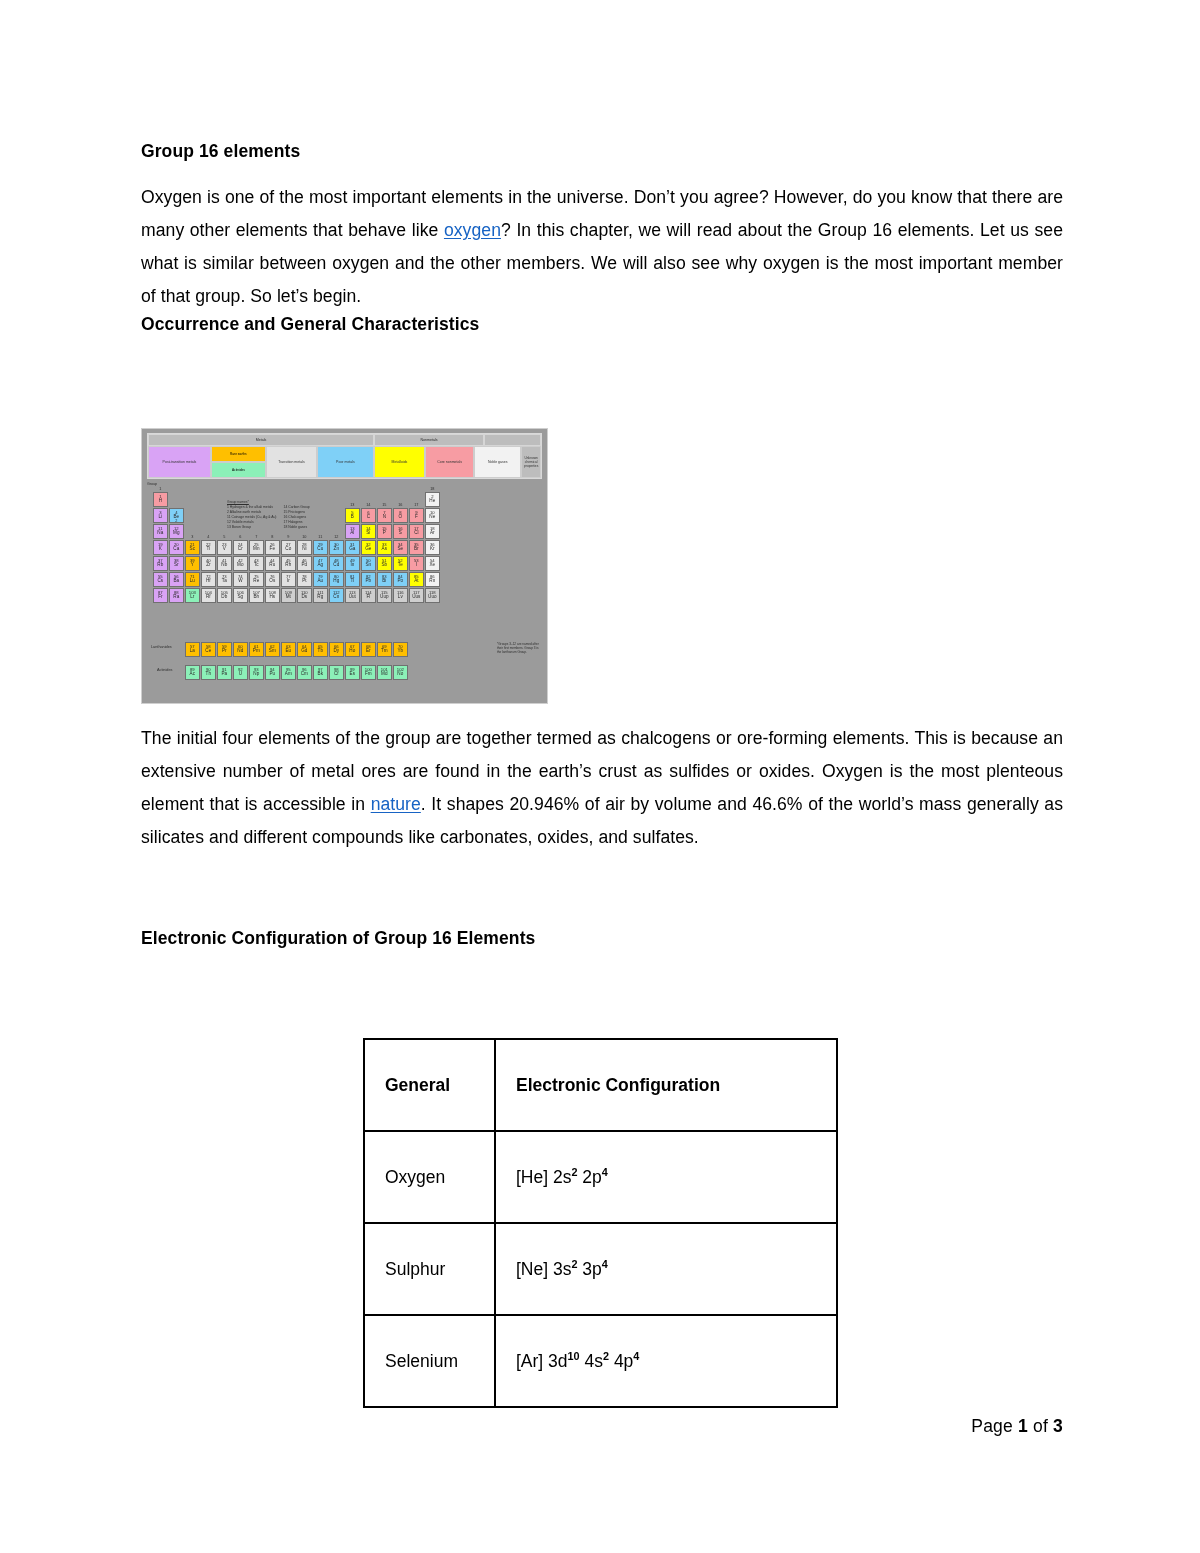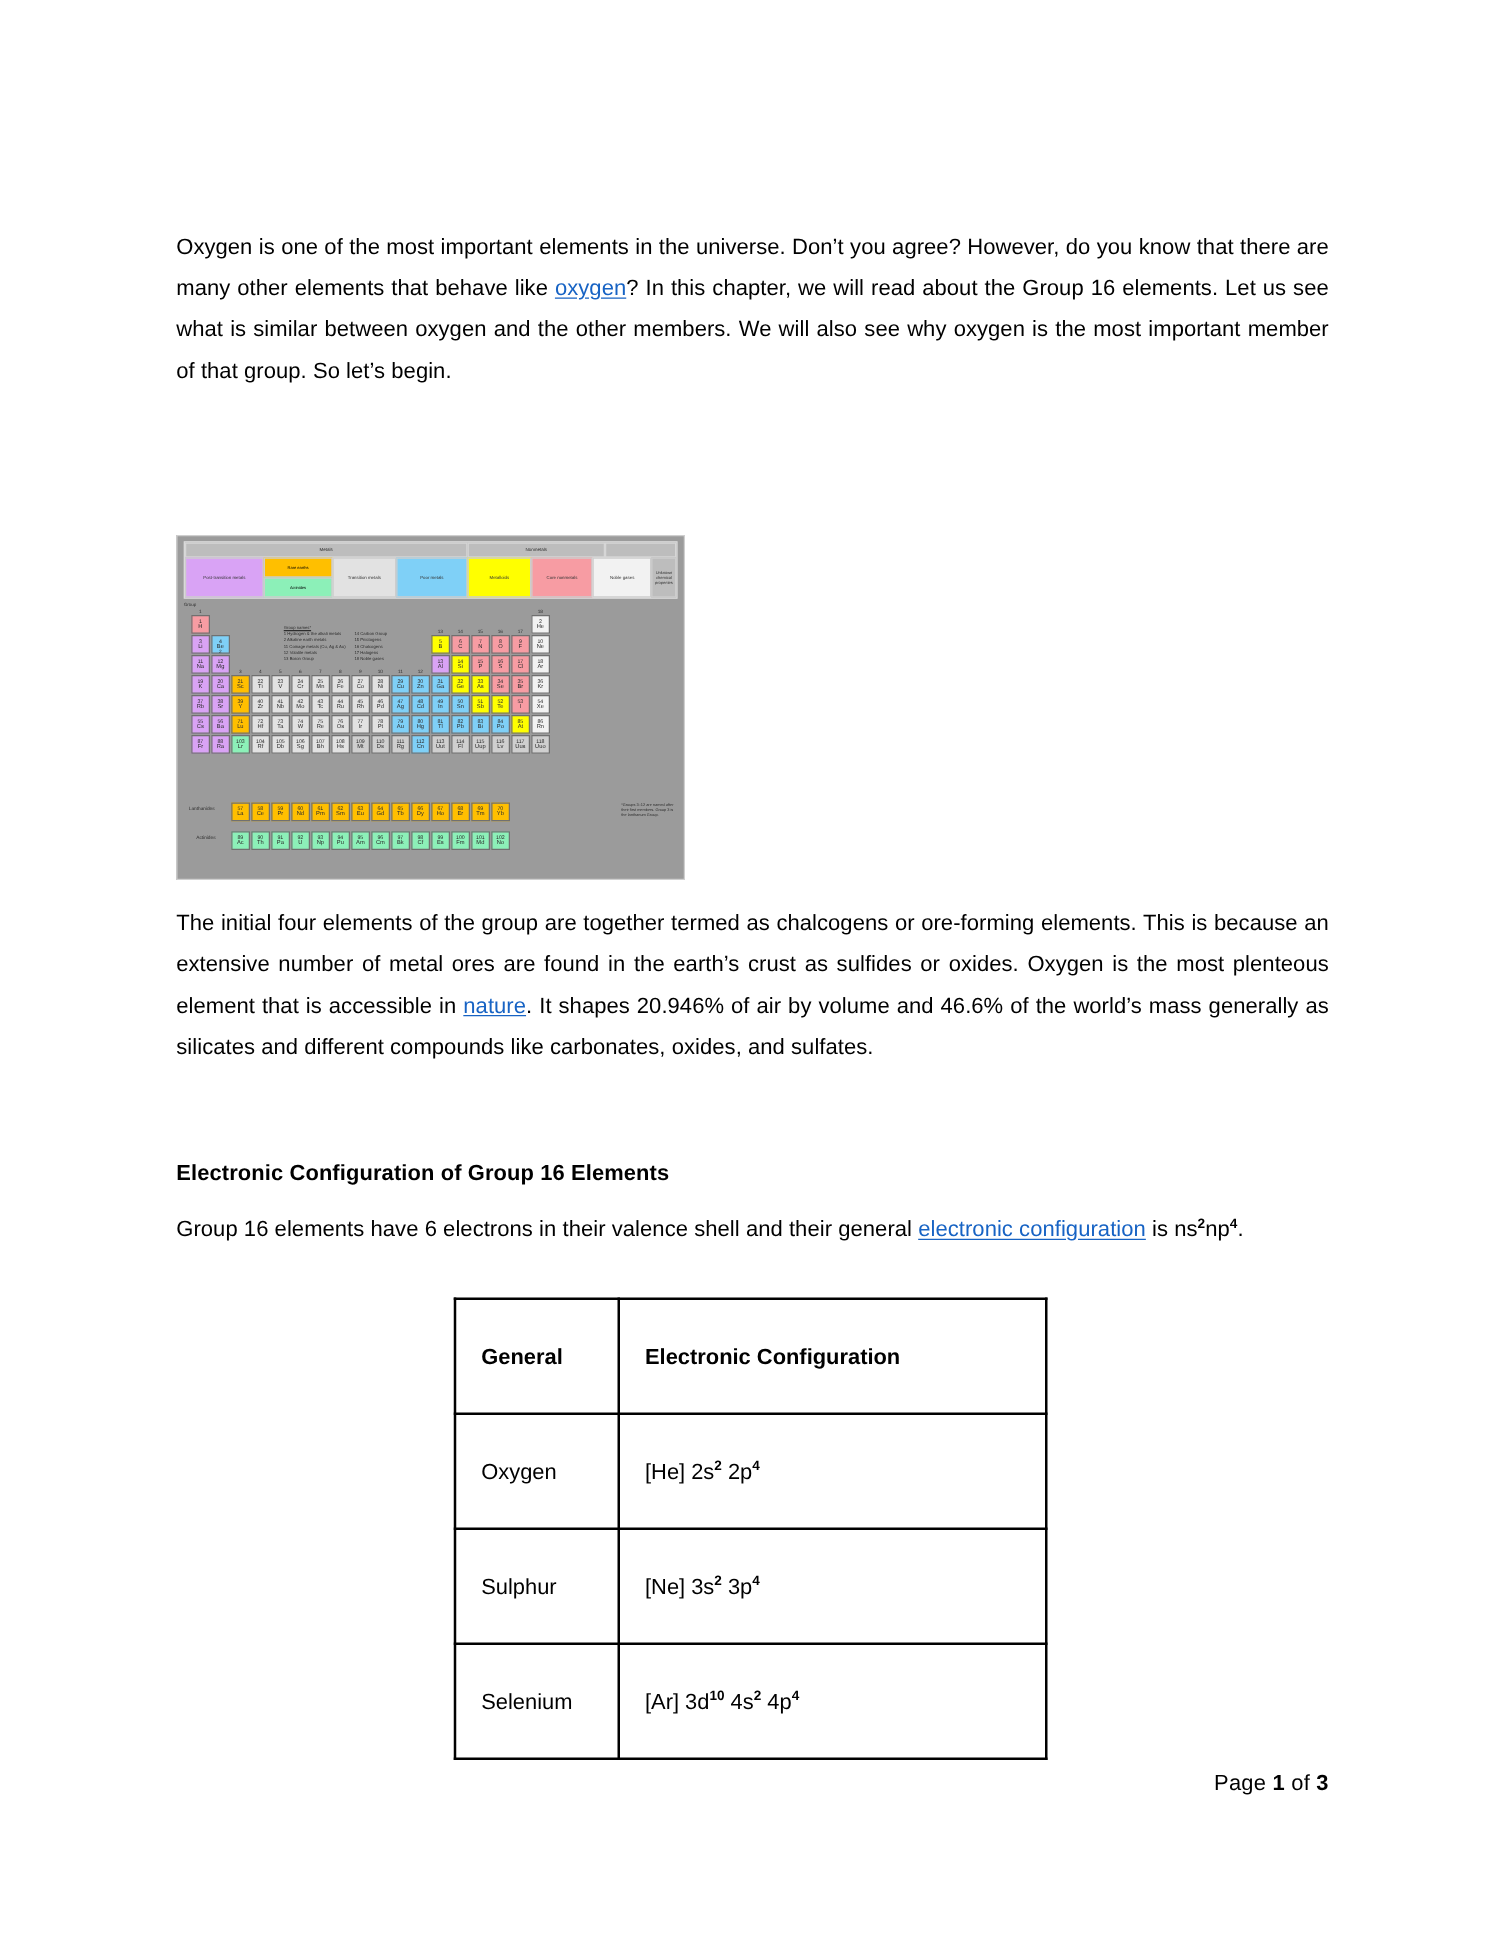--- a/index.html
+++ b/index.html
@@ -152,23 +152,29 @@
     font-size: 17.5px;
     letter-spacing: .2px;
   }
   .footer b { font-weight: bold; }
 </style>
 </head>
 <body>
 
 <div class="page">
 
+  <div style="position:absolute;left:0;top:141px;width:922px;">
+    <h1 class="doc-heading">Group 16 elements</h1>
+  </div>
 
   <p class="para" style="position:absolute;left:0;top:181px;width:922px;"><span>Oxygen is one of the most important elements in the universe. Don’t you agree? However, do you know that there are many other elements that behave like </span><a class="link" href="#">oxygen</a><span>? In this chapter, we will read about the Group 16 elements. Let us see what is similar between oxygen and the other members. We will also see why oxygen is the most important member of that group. So let’s begin.</span></p>
 
+  <div style="position:absolute;left:0;top:314px;width:922px;">
+    <h2 class="doc-heading">Occurrence and General Characteristics</h2>
+  </div>
 
 
   <div class="pt-figure">
     <div class="pt-inner">
 
       <div class="pt-legend">
         <div class="leg-top">
           <div class="leg-metals">Metals</div>
           <div class="leg-nonmetals">Nonmetals</div>
           <div class="leg-unknownhdr"></div>
@@ -707,21 +713,20 @@
     </div>
   </div>
 
   <p class="para" style="position:absolute;left:0;top:722px;width:922px;"><span>The initial four elements of the group are together termed as chalcogens or ore-forming elements. This is because an extensive number of metal ores are found in the earth’s crust as sulfides or oxides. Oxygen is the most plenteous element that is accessible in </span><a class="link" href="#">nature</a><span>. It shapes 20.946% of air by volume and 46.6% of the world’s mass generally as silicates and different compounds like carbonates, oxides, and sulfates.</span></p>
 
 
   <div style="position:absolute;left:0;top:928px;width:922px;">
     <h2 class="doc-heading">Electronic Configuration of Group 16 Elements</h2>
   </div>
 
-  <p class="para nojust" style="position:absolute;left:0;top:967px;width:922px;"><span>Group 16 elements have 6 electrons in their valence shell and their general </span><a class="link" href="#">electronic configuration</a><span> is ns</span><sup>2</sup><span>np</span><sup>4</sup><span>.</span></p>
 
   <table class="cfg-table">
     <thead>
       <tr>
         <th class="col-el">General</th>
         <th>Electronic Configuration</th>
       </tr>
     </thead>
     <tbody id="cfg-body">
         <tr>

